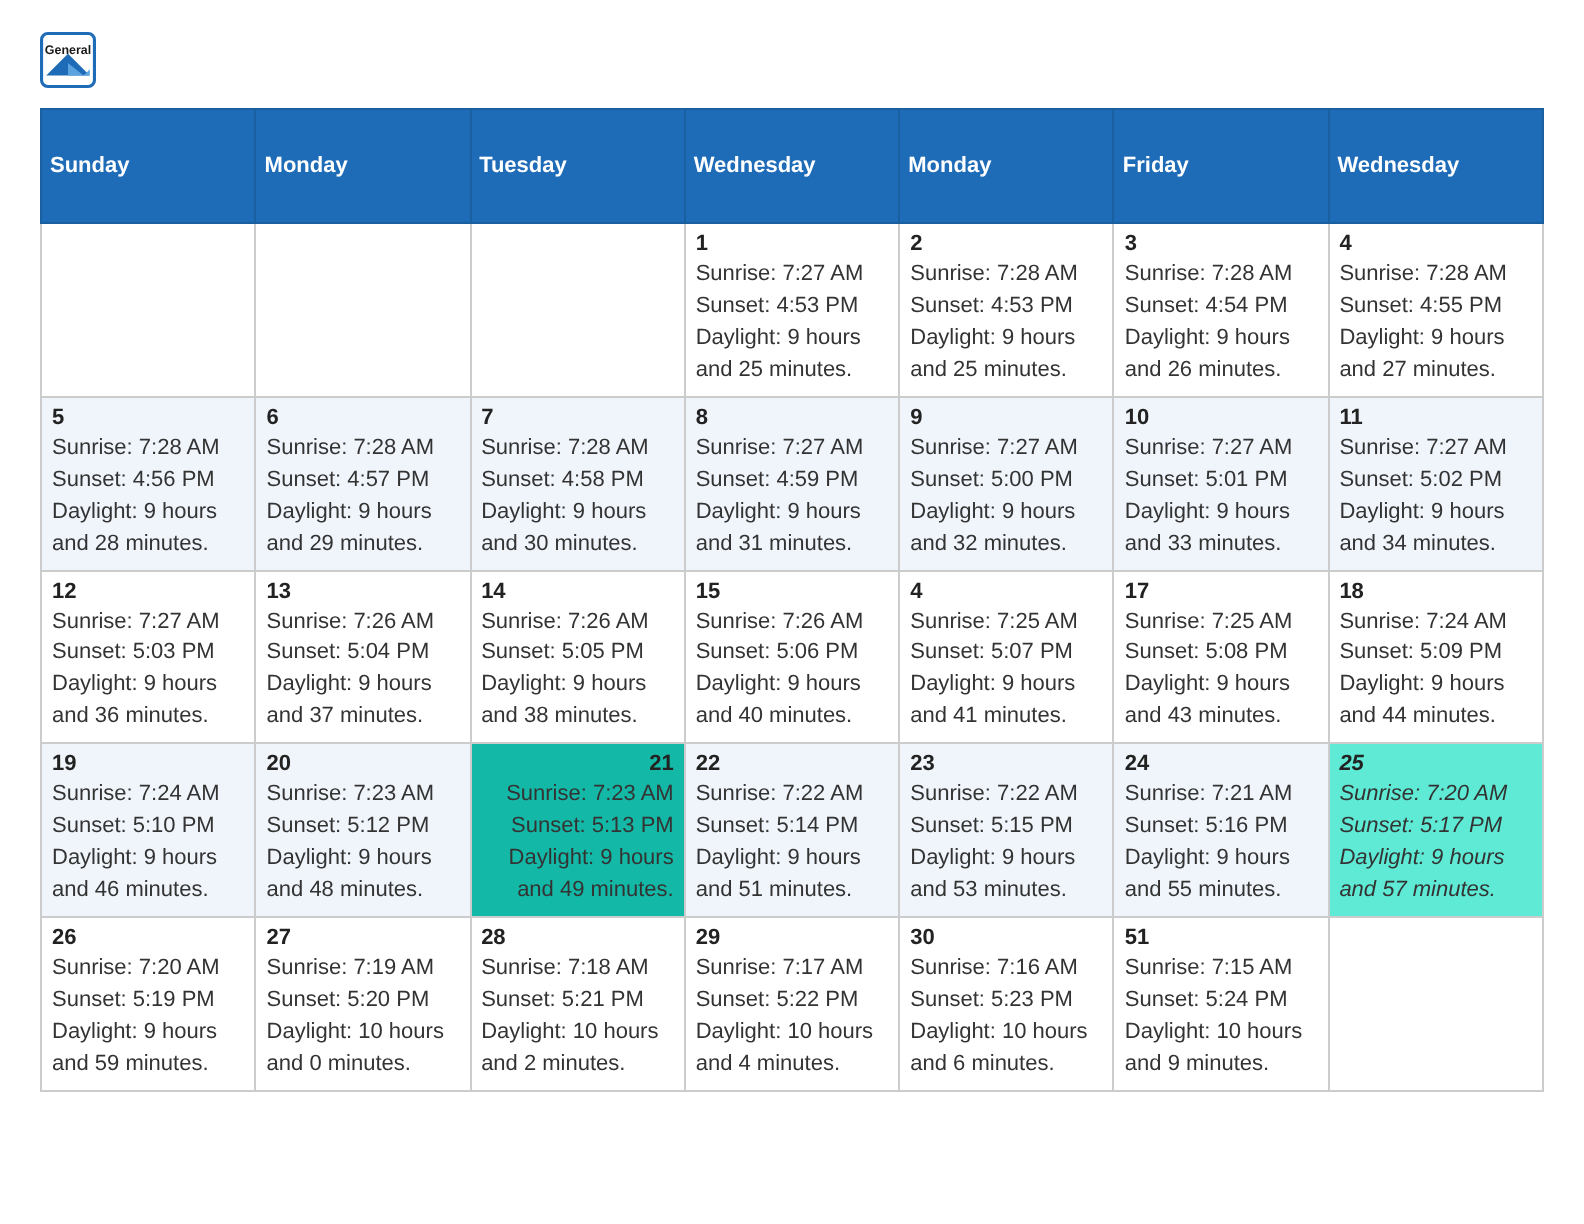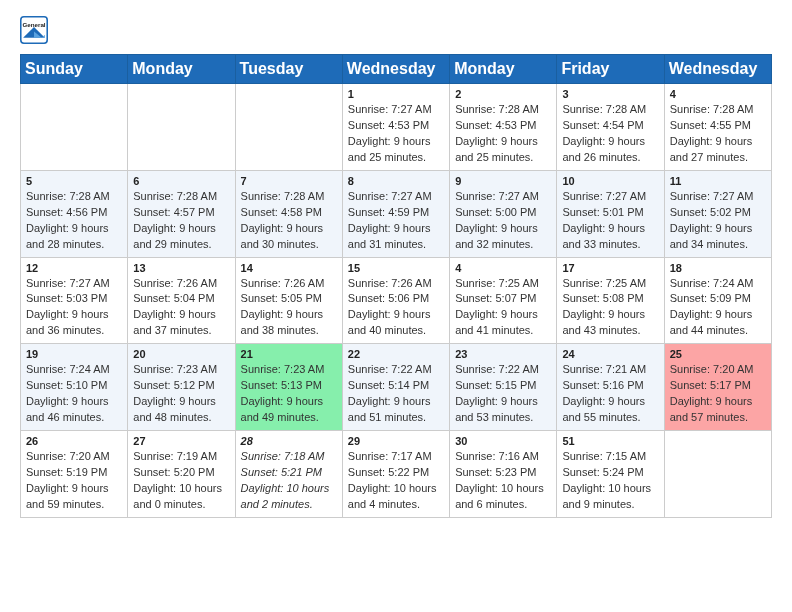--- a/index.html
+++ b/index.html
@@ -60,23 +60,23 @@
       margin-top: 2px;
     }
     .calendar {
       width: 100%;
       border-collapse: collapse;
       border: 1px solid #ccc;
     }
     .calendar th {
       background-color: #1e6bb8;
       color: #fff;
-      font-size: 16px;
-      font-weight: bold;
-      padding: 5px 4px;
+      font-size: 11px;
+      font-weight: bold;
+      padding: 22px 4px;
       text-align: left;
       border: 1px solid #1a5fa0;
     }
     .calendar td {
       width: calc(100% / 7);
       vertical-align: top;
       border: 1px solid #ccc;
       padding: 4px 5px;
       font-size: 9.5px;
       color: #222;
@@ -220,51 +220,51 @@
         </tr>
         <tr>
           <td style="background: rgb(240, 245, 251);">
             <div class="day-number">19</div>
             <div class="day-info">Sunrise: 7:24 AM<br>Sunset: 5:10 PM<br>Daylight: 9 hours and 46 minutes.</div>
           </td>
           <td style="background: rgb(240, 245, 251);">
             <div class="day-number">20</div>
             <div class="day-info">Sunrise: 7:23 AM<br>Sunset: 5:12 PM<br>Daylight: 9 hours and 48 minutes.</div>
           </td>
-          <td style="background: #86efac;">
+          <td style="background: #14b8a6; text-align: right;">
             <div class="day-number">21</div>
             <div class="day-info">Sunrise: 7:23 AM<br>Sunset: 5:13 PM<br>Daylight: 9 hours and 49 minutes.</div>
           </td>
           <td style="background: rgb(240, 245, 251);">
             <div class="day-number">22</div>
             <div class="day-info">Sunrise: 7:22 AM<br>Sunset: 5:14 PM<br>Daylight: 9 hours and 51 minutes.</div>
           </td>
           <td style="background: rgb(240, 245, 251);">
             <div class="day-number">23</div>
             <div class="day-info">Sunrise: 7:22 AM<br>Sunset: 5:15 PM<br>Daylight: 9 hours and 53 minutes.</div>
           </td>
           <td style="background: rgb(240, 245, 251);">
             <div class="day-number">24</div>
             <div class="day-info">Sunrise: 7:21 AM<br>Sunset: 5:16 PM<br>Daylight: 9 hours and 55 minutes.</div>
           </td>
-          <td style="background: #fca5a5;">
+          <td style="background: #5eead4; font-style: italic;">
             <div class="day-number">25</div>
             <div class="day-info">Sunrise: 7:20 AM<br>Sunset: 5:17 PM<br>Daylight: 9 hours and 57 minutes.</div>
           </td>
         </tr>
         <tr>
           <td style="background: rgb(255, 255, 255);">
             <div class="day-number">26</div>
             <div class="day-info">Sunrise: 7:20 AM<br>Sunset: 5:19 PM<br>Daylight: 9 hours and 59 minutes.</div>
           </td>
           <td style="background: rgb(255, 255, 255);">
             <div class="day-number">27</div>
             <div class="day-info">Sunrise: 7:19 AM<br>Sunset: 5:20 PM<br>Daylight: 10 hours and 0 minutes.</div>
           </td>
-          <td style="background: rgb(255, 255, 255); font-style: italic;">
+          <td style="background: rgb(255, 255, 255);">
             <div class="day-number">28</div>
             <div class="day-info">Sunrise: 7:18 AM<br>Sunset: 5:21 PM<br>Daylight: 10 hours and 2 minutes.</div>
           </td>
           <td style="background: rgb(255, 255, 255);">
             <div class="day-number">29</div>
             <div class="day-info">Sunrise: 7:17 AM<br>Sunset: 5:22 PM<br>Daylight: 10 hours and 4 minutes.</div>
           </td>
           <td style="background: rgb(255, 255, 255);">
             <div class="day-number">30</div>
             <div class="day-info">Sunrise: 7:16 AM<br>Sunset: 5:23 PM<br>Daylight: 10 hours and 6 minutes.</div>

